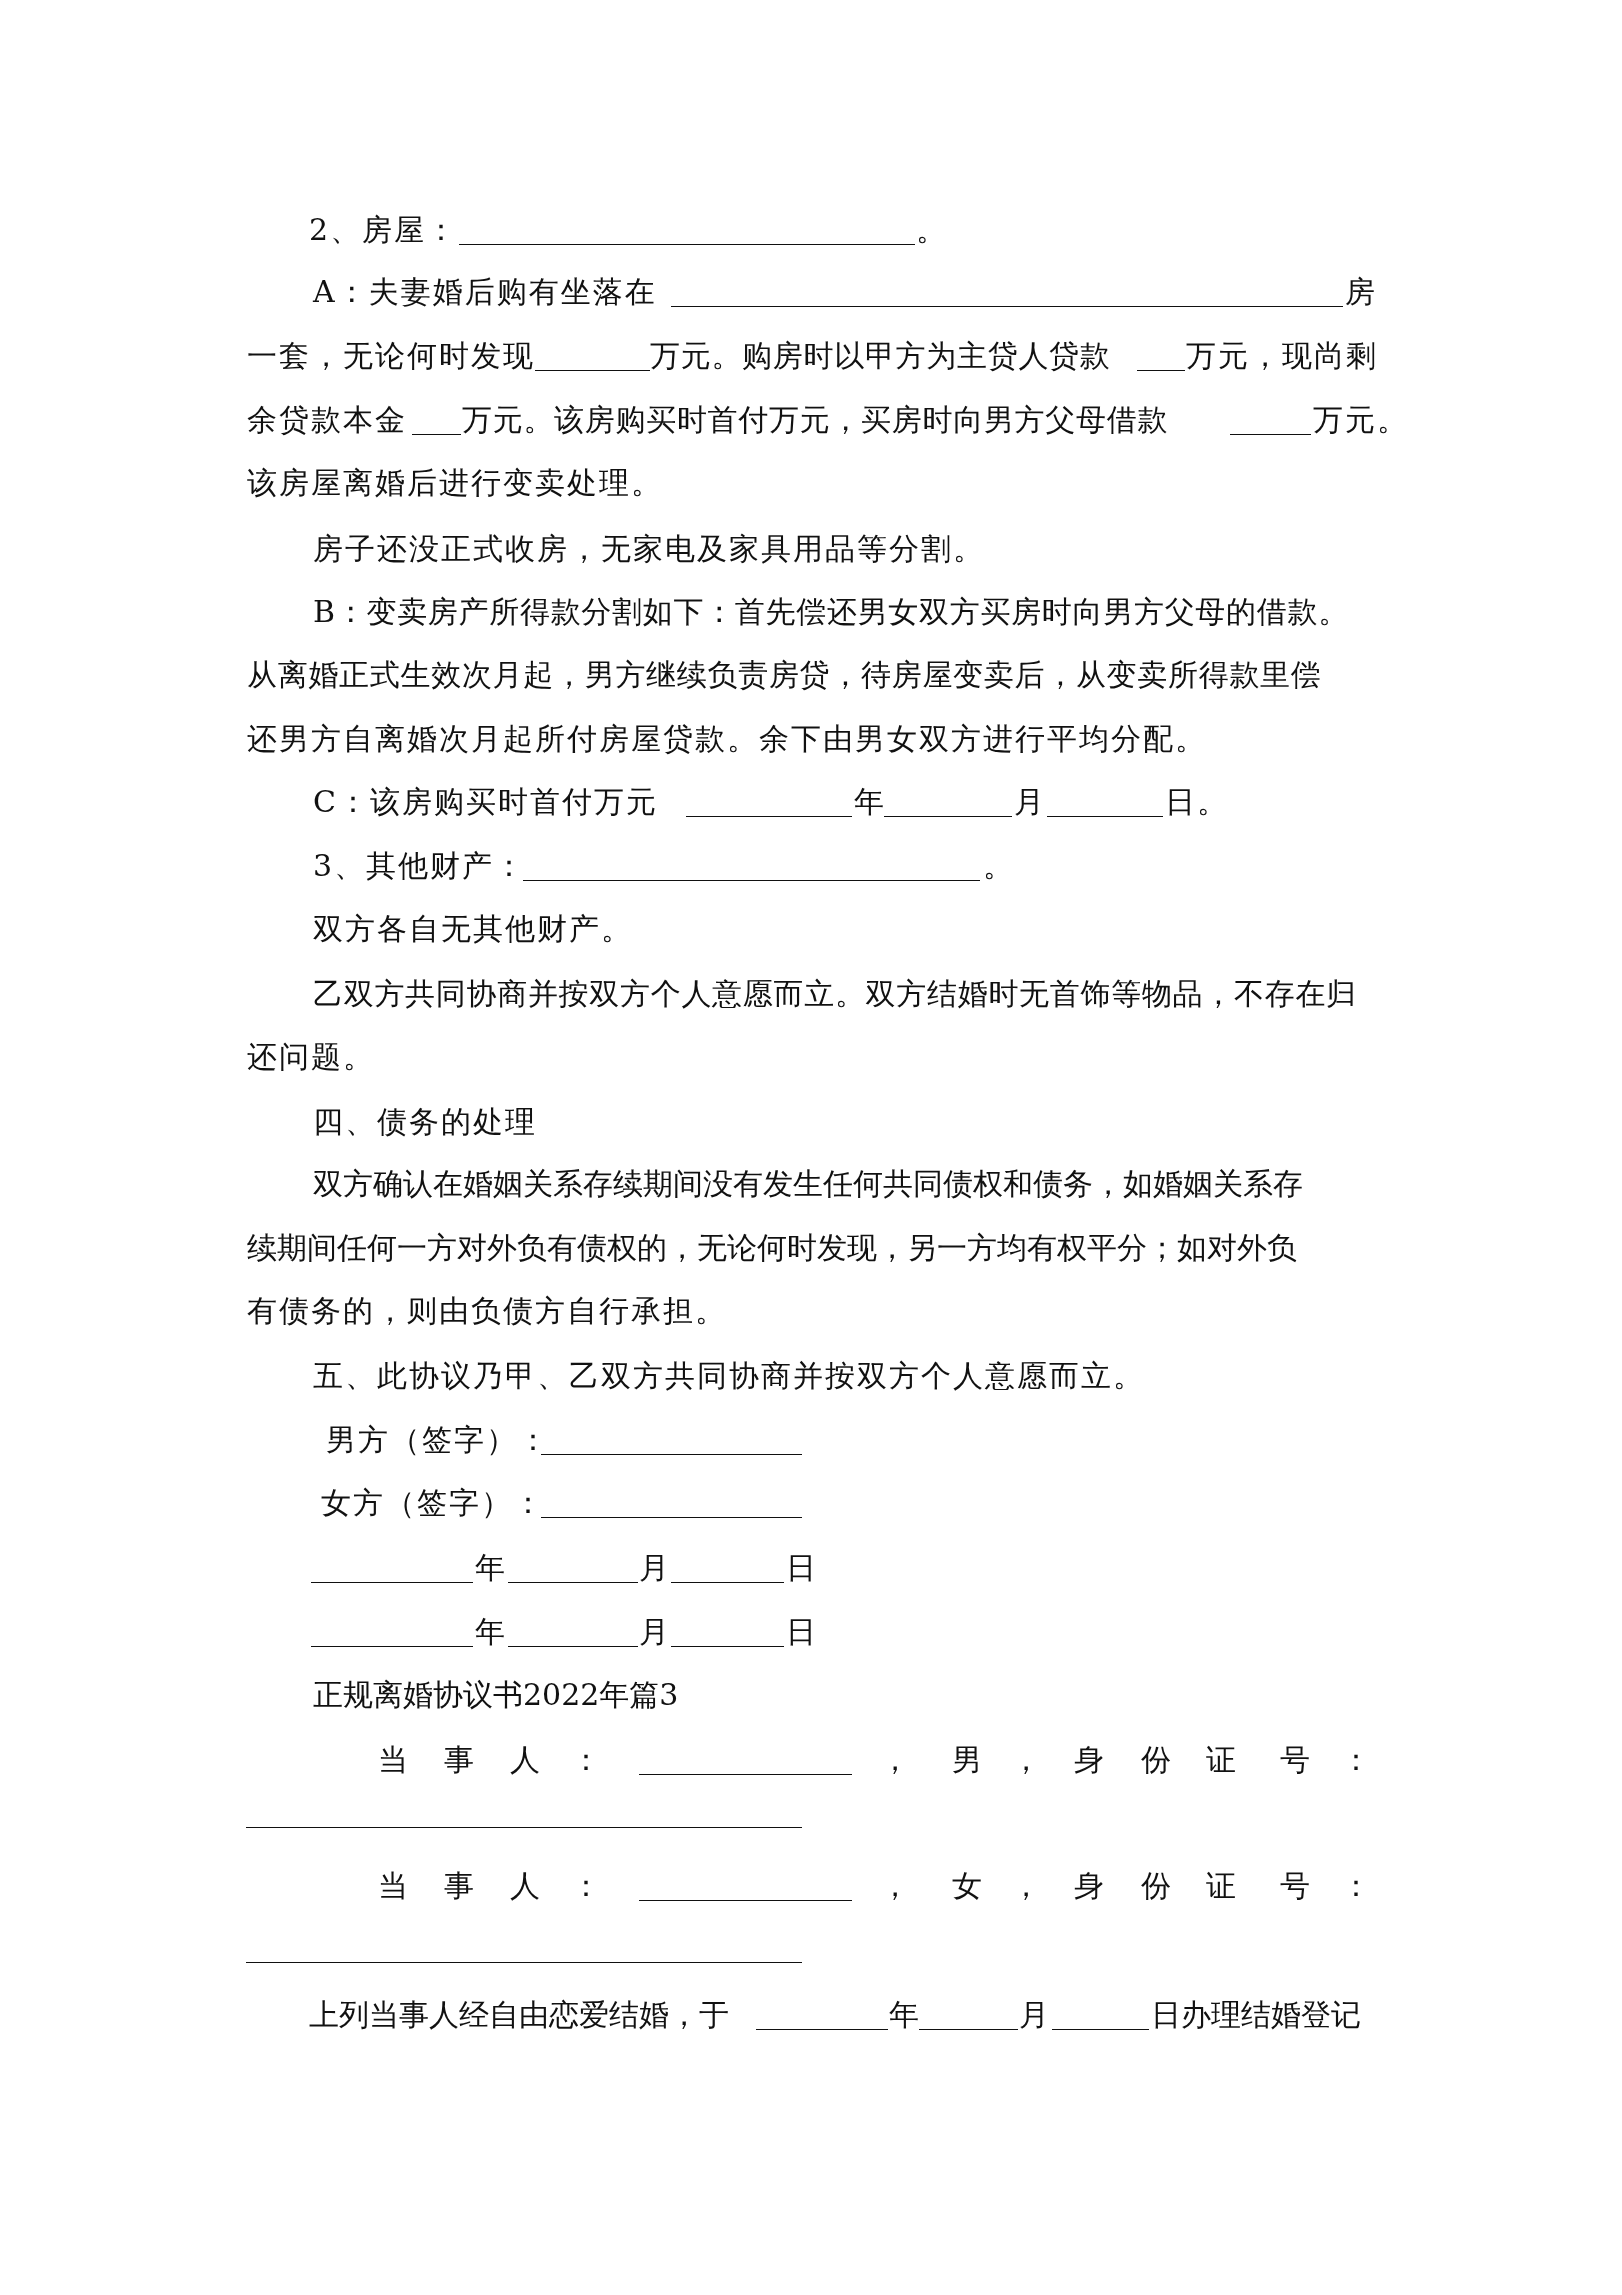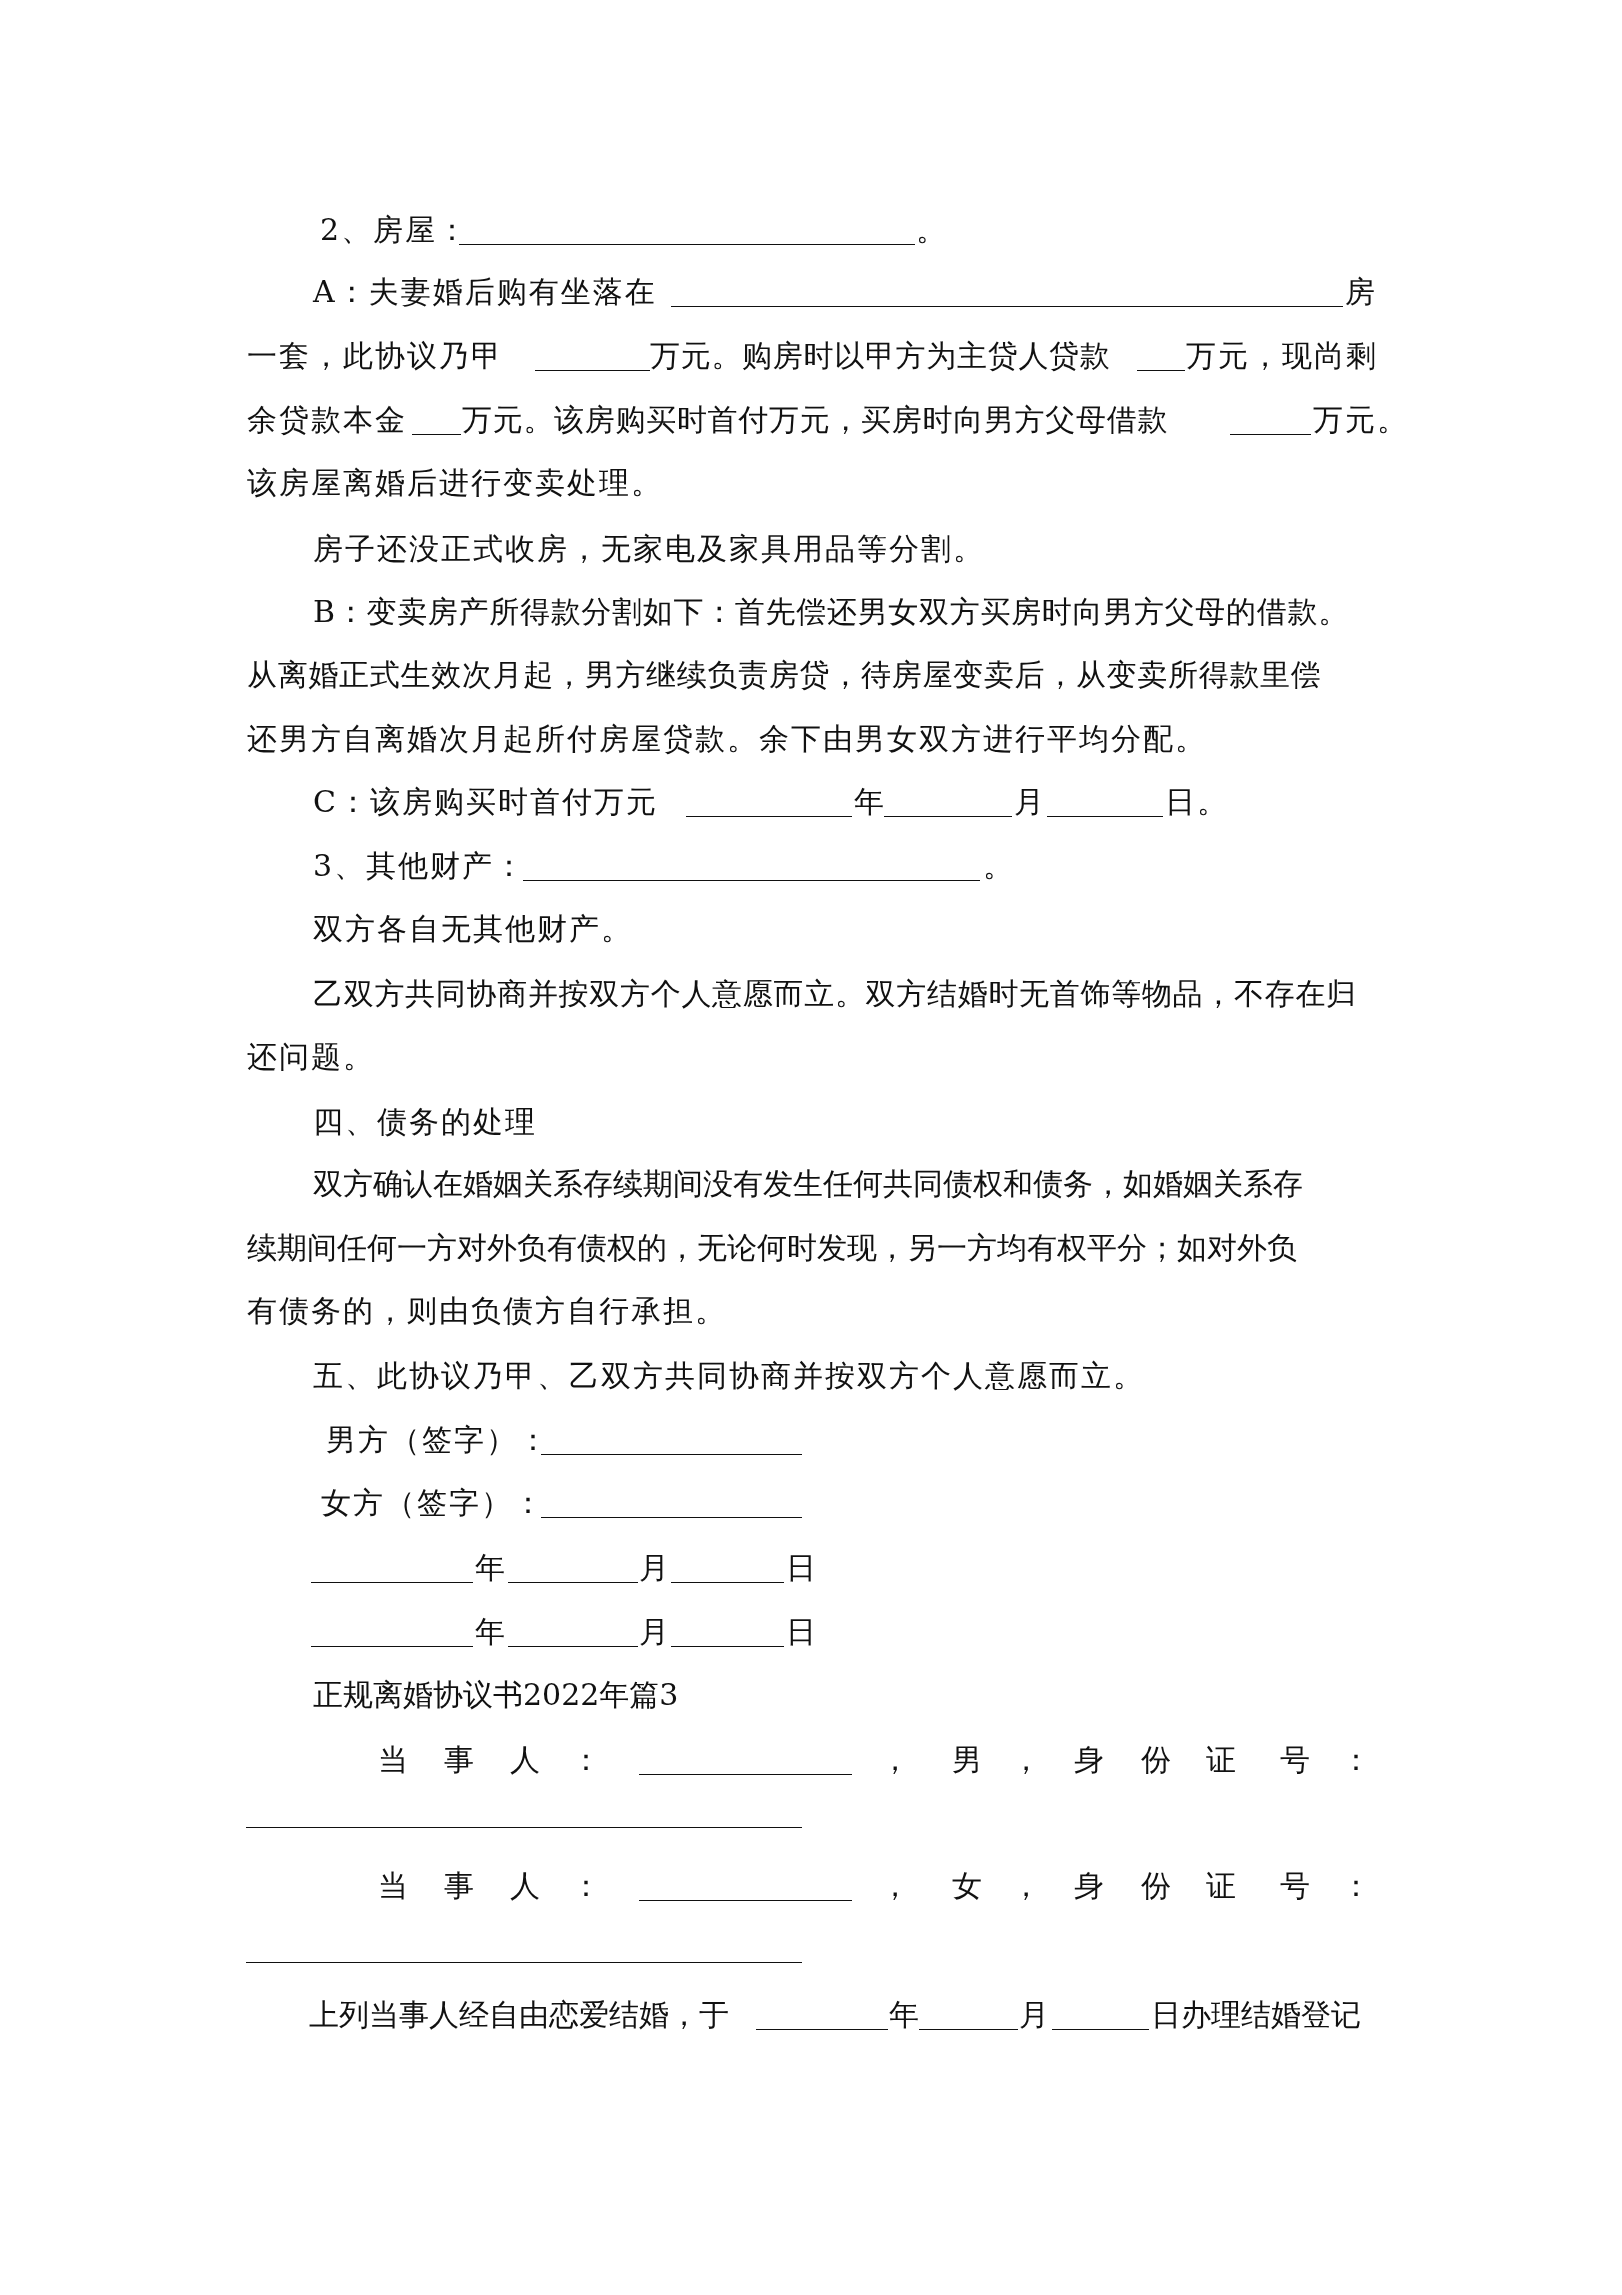--- a/index.html
+++ b/index.html
@@ -9,33 +9,33 @@
   .seg { position: absolute; top: 0; white-space: nowrap; letter-spacing: 2px; }
   .ul { position: absolute; top: 46px; height: 0; border-bottom: 1.3px solid #111111; }
   .hr { position: absolute; height: 0; border-bottom: 1.3px solid #111111; }
 </style>
 </head>
 <body>
 
 <div>
 
   <div class="line" style="top:198px;left:0;">
-    <span class="seg" style="left:320px">2、房屋：</span>
+    <span class="seg" style="left:309px">2、房屋：</span>
     <span class="ul" style="left:459px;width:456px"></span>
     <span class="seg" style="left:916px">。</span>
   </div>
 
   <div class="line" style="top:260px;left:0;">
     <span class="seg" style="left:313px">A：夫妻婚后购有坐落在</span>
     <span class="ul" style="left:671px;width:672px"></span>
     <span class="seg" style="left:1345px">房</span>
   </div>
 
   <div class="line" style="top:324px;left:0;">
-    <span class="seg" style="left:247px">一套，此协议乃甲</span>
+    <span class="seg" style="left:247px">一套，无论何时发现</span>
     <span class="ul" style="left:535px;width:115px"></span>
     <span class="seg" style="left:650px;letter-spacing:0.7px">万元。购房时以甲方为主贷人贷款</span>
     <span class="ul" style="left:1137px;width:48px"></span>
     <span class="seg" style="left:1186px">万元，现尚剩</span>
   </div>
 
   <div class="line" style="top:388px;left:0;">
     <span class="seg" style="left:247px">余贷款本金</span>
     <span class="ul" style="left:412px;width:49px"></span>
     <span class="seg" style="left:462px;letter-spacing:0.7px">万元。该房购买时首付万元，买房时向男方父母借款</span>

